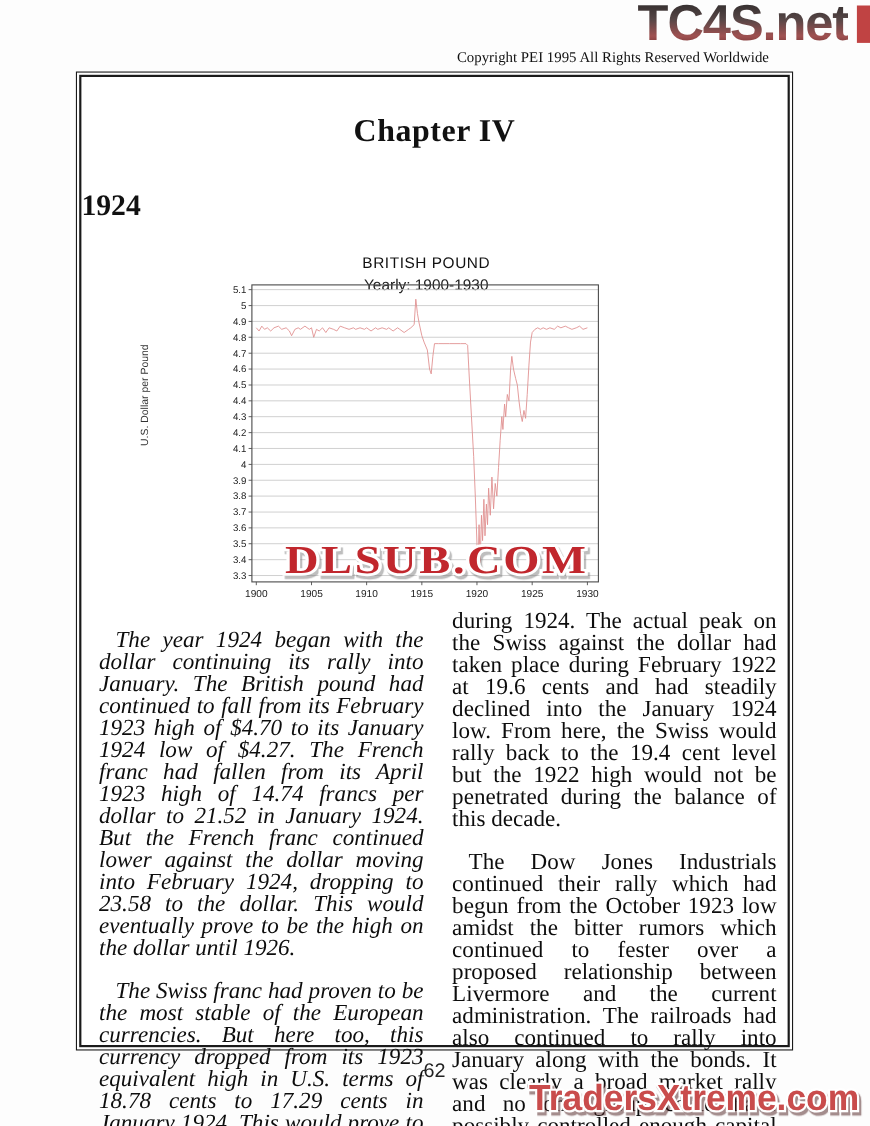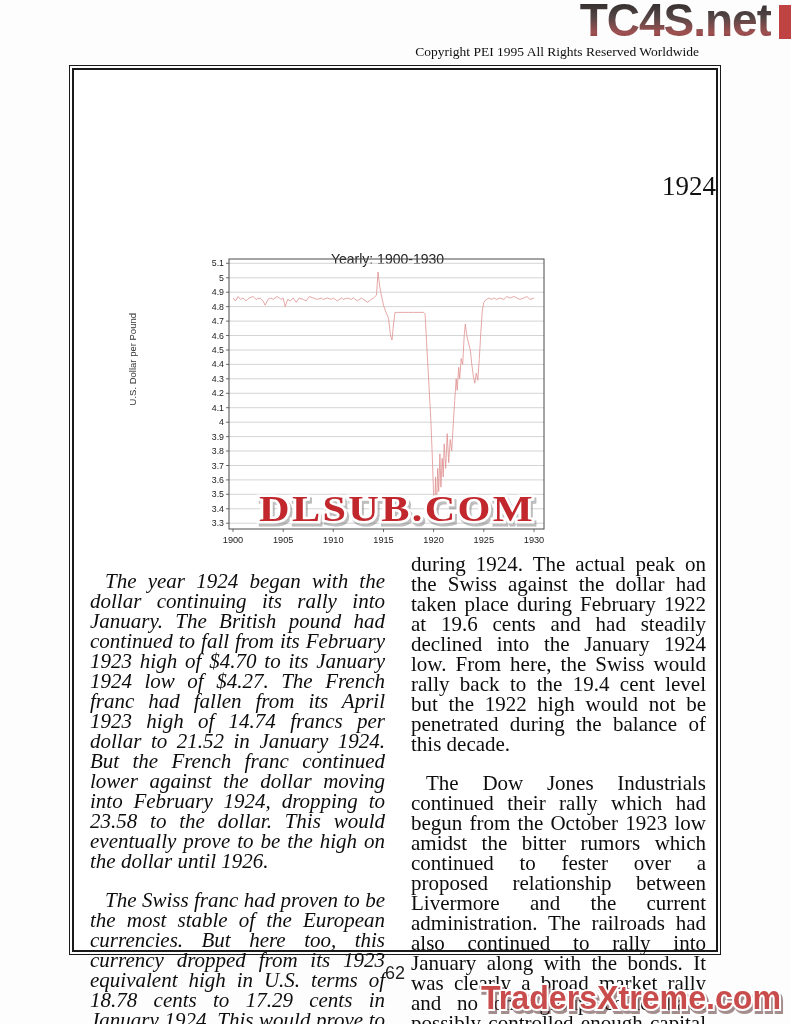--- a/index.html
+++ b/index.html
@@ -26,22 +26,22 @@
   }
 
   
   .page-box {
     position: absolute; left: 72px; top: 68px; width: 646px; height: 884px;
     background: #fff; border: 2.5px solid #1a1a1a;
     outline: 1px solid #1a1a1a; outline-offset: 2px;
   }
   .chapter-title { position: absolute; top: 33px; left: 0; width: 100%; text-align: center;
                    font-size: 29px; font-weight: bold; letter-spacing: 0.5px; }
-  .year-title    { position: absolute; top: 101px; left: 0; width: 100%; text-align: right;
-                   font-size: 27px; font-weight: normal; }
+  .year-title    { position: absolute; top: 101px; left: 0; width: 100%; text-align: left;
+                   font-size: 27px; font-weight: bold; }
 
   
   .chart-title { position: absolute; top: 161px; left: 156px; width: 315px; text-align: center;
                  font-family: "Liberation Sans", sans-serif; font-size: 14px; letter-spacing: 0.5px; color: #111; }
   .chart-subtitle { position: absolute; top: 181px; left: 156px; width: 315px; text-align: center;
                  font-family: "Liberation Sans", sans-serif; font-size: 14px; color: #222; }
   .ylabel { position: absolute; left: 53px; top: 243px;
             font-family: "Liberation Sans", sans-serif; font-size: 9.5px; color: #333;
             writing-mode: vertical-rl; transform: rotate(180deg); }
   .chart-svg { position: absolute; left: 121px; top: 185px; }
@@ -72,22 +72,24 @@
 </style>
 </head>
 <body>
 
 <div class="tc4s-logo">TC4S.net</div>
 <div class="red-corner"></div>
 <div class="copyright">Copyright PEI 1995 All Rights Reserved Worldwide</div>
 
 <div class="page-box">
 
+  <div class="chapter-title">Chapter IV</div>
   <div class="year-title">1924</div>
 
+  <div class="chart-title">BRITISH POUND</div>
   <div class="chart-subtitle">Yearly: 1900-1930</div>
   <div class="ylabel">U.S. Dollar per Pound</div>
 
   <svg id="chart" class="chart-svg" width="352" height="292" viewBox="0 0 352 292">
       <line x1="34" y1="8.3" x2="349" y2="8.3" stroke="#c9c9c9" stroke-width="0.8"></line>
       <line x1="34" y1="22.8" x2="349" y2="22.8" stroke="#c9c9c9" stroke-width="0.8"></line>
       <line x1="34" y1="37.2" x2="349" y2="37.2" stroke="#c9c9c9" stroke-width="0.8"></line>
       <line x1="34" y1="51.6" x2="349" y2="51.6" stroke="#c9c9c9" stroke-width="0.8"></line>
       <line x1="34" y1="66.1" x2="349" y2="66.1" stroke="#c9c9c9" stroke-width="0.8"></line>
       <line x1="34" y1="80.5" x2="349" y2="80.5" stroke="#c9c9c9" stroke-width="0.8"></line>

